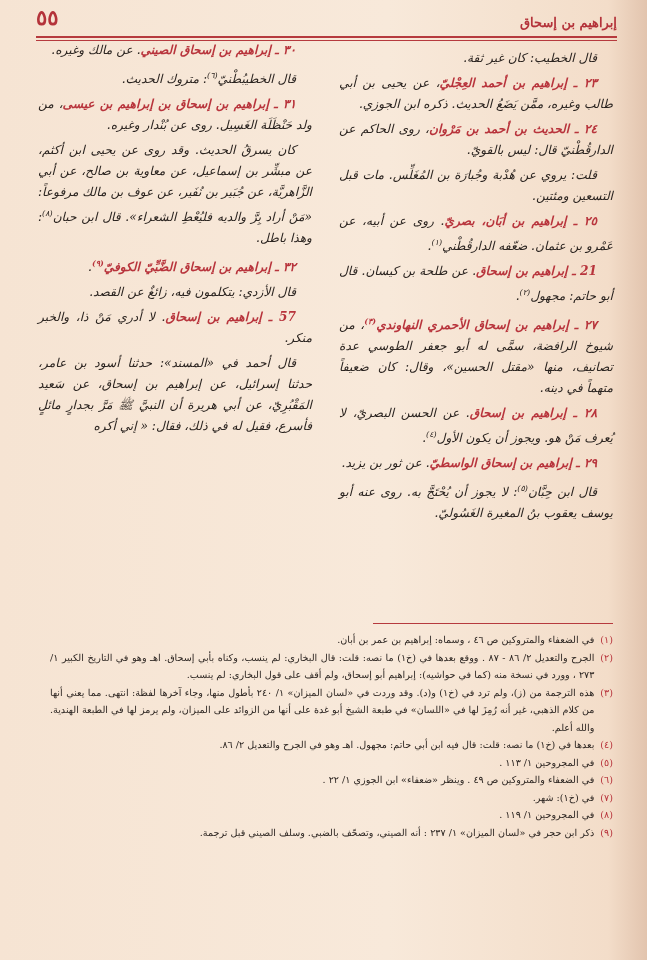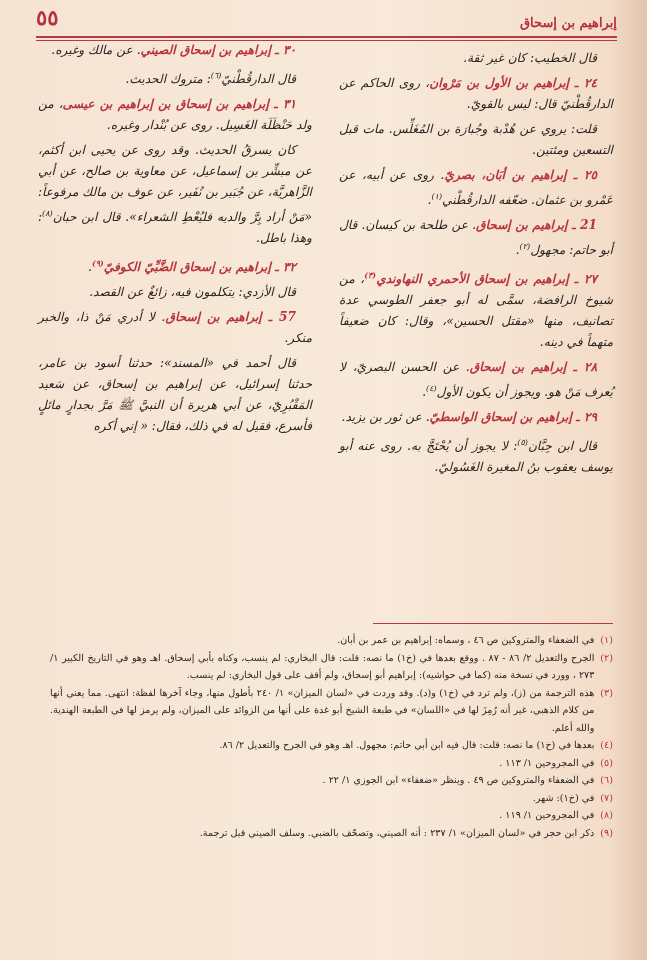--- a/index.html
+++ b/index.html
@@ -51,32 +51,33 @@
 
 <div class="page">
   <div class="header">
     <span class="title">إبراهيم بن إسحاق</span>
     <span class="pageno">٥٥</span>
   </div>
   <div class="rule-top"></div>
 
   <div class="col right" id="col-right">
       <p><span>قال الخطيب: كان غير ثقة.</span></p>
-      <p><span class="red">٢٤ ـ </span><span class="red">إبراهيم بن الأول بن مَرْوان</span><span>، روى الحاكم عن الدارقُطْنيّ قال: ليس بالقويّ.</span></p>
+      <p><span class="red">٢٣ ـ </span><span class="red">إبراهيم بن أحمد العِجْليّ</span><span>، عن يحيى بن أبي طالب وغيره، ممَّن يَضَعُ الحديث. ذكره ابن الجوزي.</span></p>
+      <p><span class="red">٢٤ ـ </span><span class="red">الحديث بن أحمد بن مَرْوان</span><span>، روى الحاكم عن الدارقُطْنيّ قال: ليس بالقويّ.</span></p>
       <p><span>قلت: يروي عن هُدْبة وجُبارَة بن المُغَلِّس. مات قبل التسعين ومئتين.</span></p>
       <p><span class="red">٢٥ ـ </span><span class="red">إبراهيم بن أبَان، بصريّ</span><span>. روى عن أبيه، عن عَمْرو بن عثمان. ضعّفه الدارقُطْني</span><sup>(١)</sup><span>.</span></p>
       <p><span class="red">21 ـ </span><span class="red">إبراهيم بن إسحاق</span><span>. عن طلحة بن كيسان. قال أبو حاتم: مجهول</span><sup>(٢)</sup><span>.</span></p>
       <p><span class="red">٢٧ ـ </span><span class="red">إبراهيم بن إسحاق الأحمري النهاوندي</span><sup class="red">(٣)</sup><span>، من شيوخ الرافضة، سمَّى له أبو جعفر الطوسي عدة تصانيف، منها «مقتل الحسين»، وقال: كان ضعيفاً متهماً في دينه.</span></p>
       <p><span class="red">٢٨ ـ </span><span class="red">إبراهيم بن إسحاق</span><span>. عن الحسن البصريّ، لا يُعرف مَنْ هو. ويجوز أن يكون الأول</span><sup>(٤)</sup><span>.</span></p>
       <p><span class="red">٢٩ ـ </span><span class="red">إبراهيم بن إسحاق الواسطيّ</span><span>. عن ثور بن يزيد.</span></p>
       <p><span>قال ابن حِبَّان</span><sup>(٥)</sup><span>: لا يجوز أن يُحْتَجَّ به. روى عنه أبو يوسف يعقوب بنُ المغيرة الغَسُوليّ.</span></p>
     </div>
   <div class="col left" id="col-left">
       <p><span class="red">٣٠ ـ </span><span class="red">إبراهيم بن إسحاق الصيني</span><span>. عن مالك وغيره.</span></p>
-      <p><span>قال الدارقُطْنيّ</span><sup>(٦)</sup><span>: متروك الحديث.</span></p>
+      <p><span>قال الخطيبُطْنيّ</span><sup>(٦)</sup><span>: متروك الحديث.</span></p>
       <p><span class="red">٣١ ـ </span><span class="red">إبراهيم بن إسحاق بن إبراهيم بن عيسى</span><span>، من ولد حَنْظَلَة الغَسِيل. روى عن بُنْدار وغيره.</span></p>
       <p><span>كان يسرقُ الحديث. وقد روى عن يحيى ابن أكثم، عن مبشِّر بن إسماعيل، عن معاوية بن صالح، عن أبي الزَّاهريَّة، عن جُبَير بن نُفَير، عن عوف بن مالك مرفوعاً: «مَنْ أراد بِرَّ والديه فليُعْطِ الشعراء». قال ابن حبان</span><sup>(٨)</sup><span>: وهذا باطل.</span></p>
       <p><span class="red">٣٢ ـ </span><span class="red">إبراهيم بن إسحاق الضَّبِّيّ الكوفيّ</span><sup class="red">(٩)</sup><span>.</span></p>
       <p><span>قال الأزدي: يتكلمون فيه، زائغٌ عن القصد.</span></p>
       <p><span class="red">57 ـ </span><span class="red">إبراهيم بن إسحاق</span><span>. لا أدري مَنْ ذا، والخبر منكر.</span></p>
       <p><span>قال أحمد في «المسند»: حدثنا أسود بن عامر، حدثنا إسرائيل، عن إبراهيم بن إسحاق، عن سَعيد المَقْبُرِيّ، عن أبي هريرة أن النبيَّ ﷺ مَرَّ بجدارٍ مائلٍ فأسرع، فقيل له في ذلك، فقال: « إني أكره</span></p>
     </div>
 
   <div class="fn-rule"></div>
   <div class="footnotes" id="footnotes">

